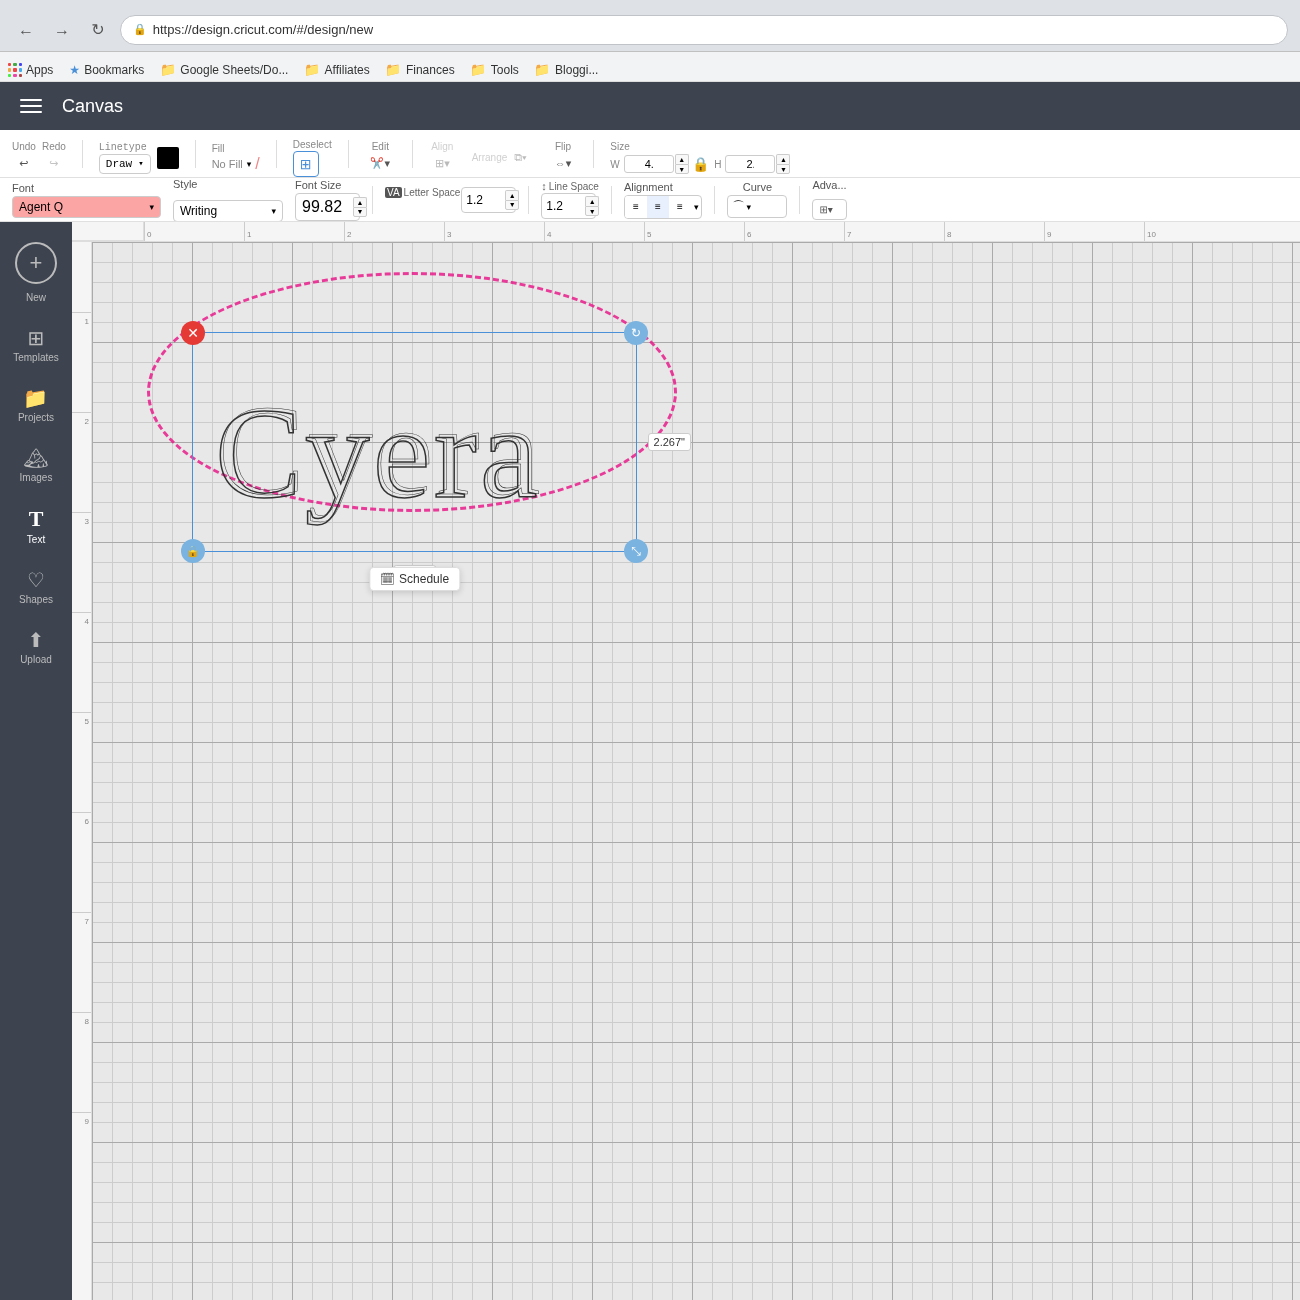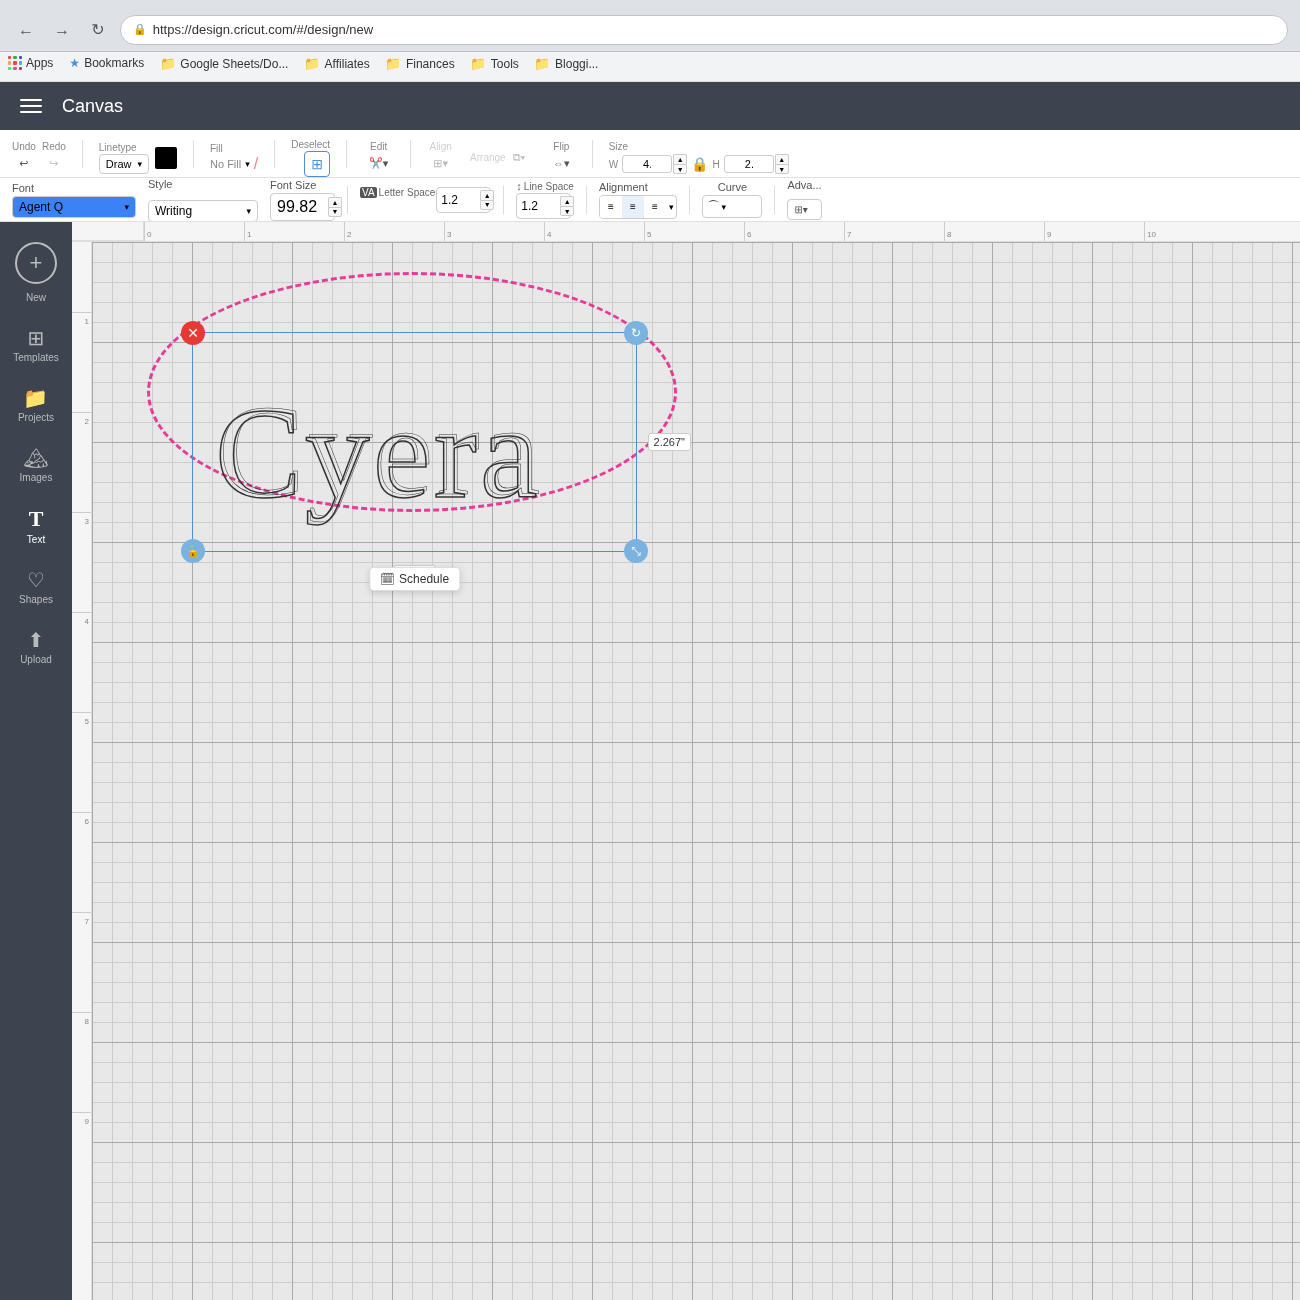--- a/index.html
+++ b/index.html
@@ -5,21 +5,21 @@
     * { box-sizing: border-box; margin: 0; padding: 0; }
     body { font-family: -apple-system, BlinkMacSystemFont, 'Segoe UI', sans-serif; font-size: 12px; background: #f0f0f0; overflow: hidden; width: 1300px; height: 1300px; }
 
     
     .browser-chrome { background: #dee1e6; padding: 8px 12px 0; height: 52px; display: flex; align-items: center; gap: 8px; border-bottom: 1px solid #c0c0c0; }
     .browser-nav-btn { width: 28px; height: 28px; border-radius: 50%; border: none; background: none; cursor: pointer; display: flex; align-items: center; justify-content: center; color: #555; font-size: 16px; }
     .browser-url-bar { flex: 1; height: 30px; border-radius: 15px; border: 1px solid #c0c3c8; background: white; display: flex; align-items: center; padding: 0 12px; gap: 6px; font-size: 13px; color: #333; }
     .lock-icon { color: #555; font-size: 11px; }
 
     
-    .bookmarks-bar { background: #f1f3f5; padding: 4px 8px; display: flex; align-items: flex-start; gap: 16px; border-bottom: 1px solid #ddd; height: 30px; }
+    .bookmarks-bar { background: #f1f3f5; padding: 4px 8px; display: flex; align-items: flex-end; gap: 16px; border-bottom: 1px solid #ddd; height: 30px; }
     .bookmark-item { display: flex; align-items: center; gap: 4px; font-size: 12px; color: #333; cursor: pointer; white-space: nowrap; }
     .bookmark-folder-icon { color: #f0a020; font-size: 13px; }
     .apps-icon { width: 14px; height: 14px; display: grid; grid-template-columns: repeat(3,1fr); gap: 2px; }
     .apps-icon-dot { background: #e44; border-radius: 1px; }
     .apps-icon-dot:nth-child(2) { background: #4a4; }
     .apps-icon-dot:nth-child(3) { background: #44e; }
     .apps-icon-dot:nth-child(4) { background: #ea4; }
     .apps-icon-dot:nth-child(5) { background: #e44; }
     .apps-icon-dot:nth-child(6) { background: #4ae; }
     .apps-icon-dot:nth-child(7) { background: #4e4; }
@@ -38,21 +38,21 @@
     .toolbar-sep { width: 1px; height: 28px; background: #ddd; }
     .toolbar-btn { background: none; border: none; cursor: pointer; padding: 4px 6px; border-radius: 4px; display: flex; align-items: center; gap: 3px; font-size: 11px; color: #555; }
     .toolbar-btn.disabled { opacity: 0.35; cursor: default; }
     .toolbar-dropdown { display: flex; align-items: center; gap: 4px; border: 1px solid #ccc; border-radius: 4px; padding: 3px 6px; background: white; cursor: pointer; font-size: 11px; }
     .fill-box { width: 22px; height: 22px; background: black; border-radius: 2px; cursor: pointer; }
     .fill-label { font-size: 11px; color: #888; }
     .size-input { width: 50px; border: 1px solid #ccc; border-radius: 3px; padding: 2px 20px; font-size: 11px; text-align: right; }
 
     
     .toolbar2 { background: white; border-bottom: 1px solid #e0e0e0; display: flex; align-items: center; padding: 4px 12px; gap: 12px; height: 44px; flex-wrap: nowrap; overflow: hidden; }
-    .font-select { width: 124px; border: 1px solid #ccc; border-radius: 4px; padding: 3px 6px; font-size: 12px; background: #3b82f6; cursor: pointer; display: flex; align-items: center; justify-content: space-between; }
+    .font-select { width: 149px; border: 1px solid #ccc; border-radius: 4px; padding: 3px 6px; font-size: 12px; background: #fca5a5; cursor: pointer; display: flex; align-items: center; justify-content: space-between; }
     .style-select { width: 110px; border: 1px solid #ccc; border-radius: 4px; padding: 3px 6px; font-size: 12px; background: white; cursor: pointer; display: flex; align-items: center; justify-content: space-between; }
     .font-size-input { width: 65px; border: 1px solid #ccc; border-radius: 4px; padding: 3px 6px; font-size: 12px; display: flex; align-items: center; gap: 2px; }
     .letter-space-group { display: flex; flex-direction: row; align-items: flex-start; gap: 1px; }
     .letter-space-label { font-size: 10px; color: #666; display: flex; align-items: center; gap: 2px; }
     .letter-space-input { width: 55px; border: 1px solid #ccc; border-radius: 4px; padding: 2px 4px; font-size: 11px; display: flex; align-items: center; gap: 2px; }
     .line-space-group { display: flex; flex-direction: column; align-items: flex-start; gap: 1px; }
     .line-space-label { font-size: 10px; color: #666; display: flex; align-items: center; gap: 2px; }
     .line-space-input { width: 55px; border: 1px solid #ccc; border-radius: 4px; padding: 2px 4px; font-size: 11px; display: flex; align-items: center; gap: 2px; }
     .alignment-group { display: flex; flex-direction: column; align-items: flex-start; gap: 1px; }
     .alignment-btn-row { display: flex; align-items: center; border: 1px solid #ccc; border-radius: 4px; overflow: hidden; }
@@ -192,21 +192,21 @@
     </div>
     <div style="display:flex;flex-direction:column;align-items:center;gap:1px;">
       <span class="tb-label">Redo</span>
       <button class="toolbar-btn disabled">↪</button>
     </div>
   </div>
 
   <div class="toolbar-sep"></div>
 
   <div class="toolbar-group">
-    <div style="display:flex;flex-direction:column;align-items:flex-start;gap:1px;">
+    <div style="display:flex;flex-direction:column;align-items:flex-start;gap:1px;font-family:Liberation Mono, monospace;">
       <span class="tb-label">Linetype</span>
       <div class="toolbar-dropdown">
         <span>Draw</span>
         <span style="font-size:9px;margin-left:2px;">▾</span>
       </div>
     </div>
     <div class="fill-box"></div>
   </div>
 
   <div class="toolbar-sep"></div>
@@ -218,21 +218,21 @@
         <span class="fill-label">No Fill</span>
         <span style="font-size:9px;">▾</span>
         <span style="color:#e88;font-size:16px;">/</span>
       </div>
     </div>
   </div>
 
   <div class="toolbar-sep"></div>
 
   <div class="toolbar-group">
-    <div style="display:flex;flex-direction:column;align-items:flex-end;gap:1px;">
+    <div style="display:flex;flex-direction:column;align-items:flex-start;gap:1px;">
       <span class="tb-label">Deselect</span>
       <button class="toolbar-btn deselect-btn" style="border:1px solid #4a90d9;color:#4a90d9;font-size:14px;">⊞</button>
     </div>
   </div>
 
   <div class="toolbar-sep"></div>
 
   <div class="toolbar-group">
     <div style="display:flex;flex-direction:column;align-items:center;gap:1px;">
       <span class="tb-label">Edit</span>

